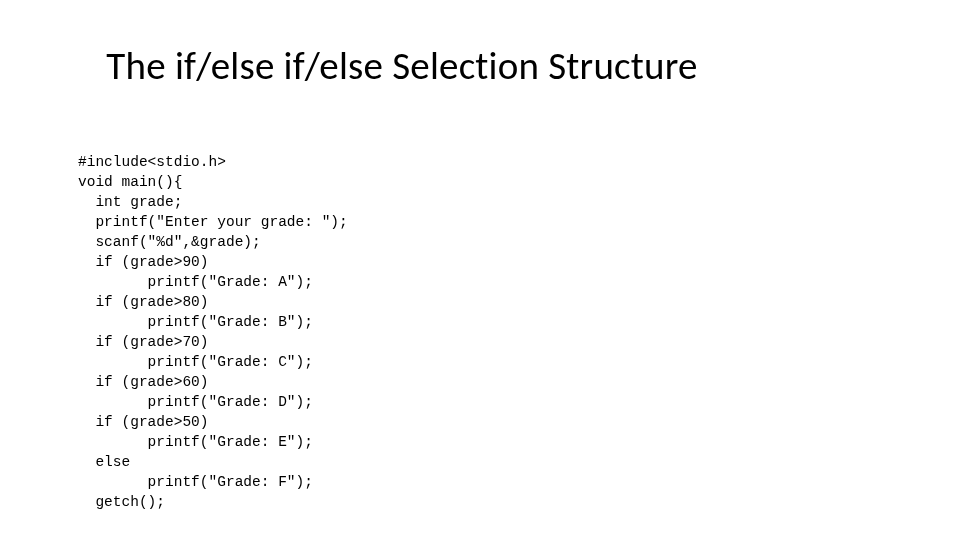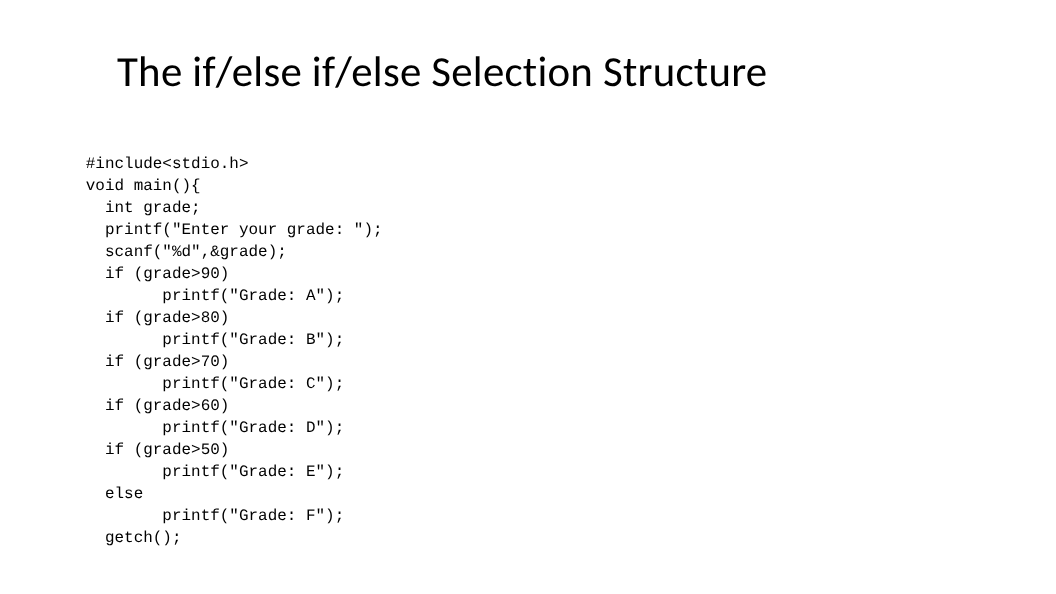--- a/index.html
+++ b/index.html
@@ -23,21 +23,21 @@
     top: 42px;
     left: 0;
     width: 100%;
     text-align: center;
     font-size: 39px;
     font-weight: 400;
     letter-spacing: 0.2px;
   }
   .code-block {
     position: absolute;
-    top: 140px;
+    top: 152px;
     left: 78px;
     font-family: "Courier New", Courier, monospace;
     font-size: 14.5px;
     line-height: 1.38;
     white-space: pre;
     color: #000000;
   }
 </style>
 </head>
 <body>

